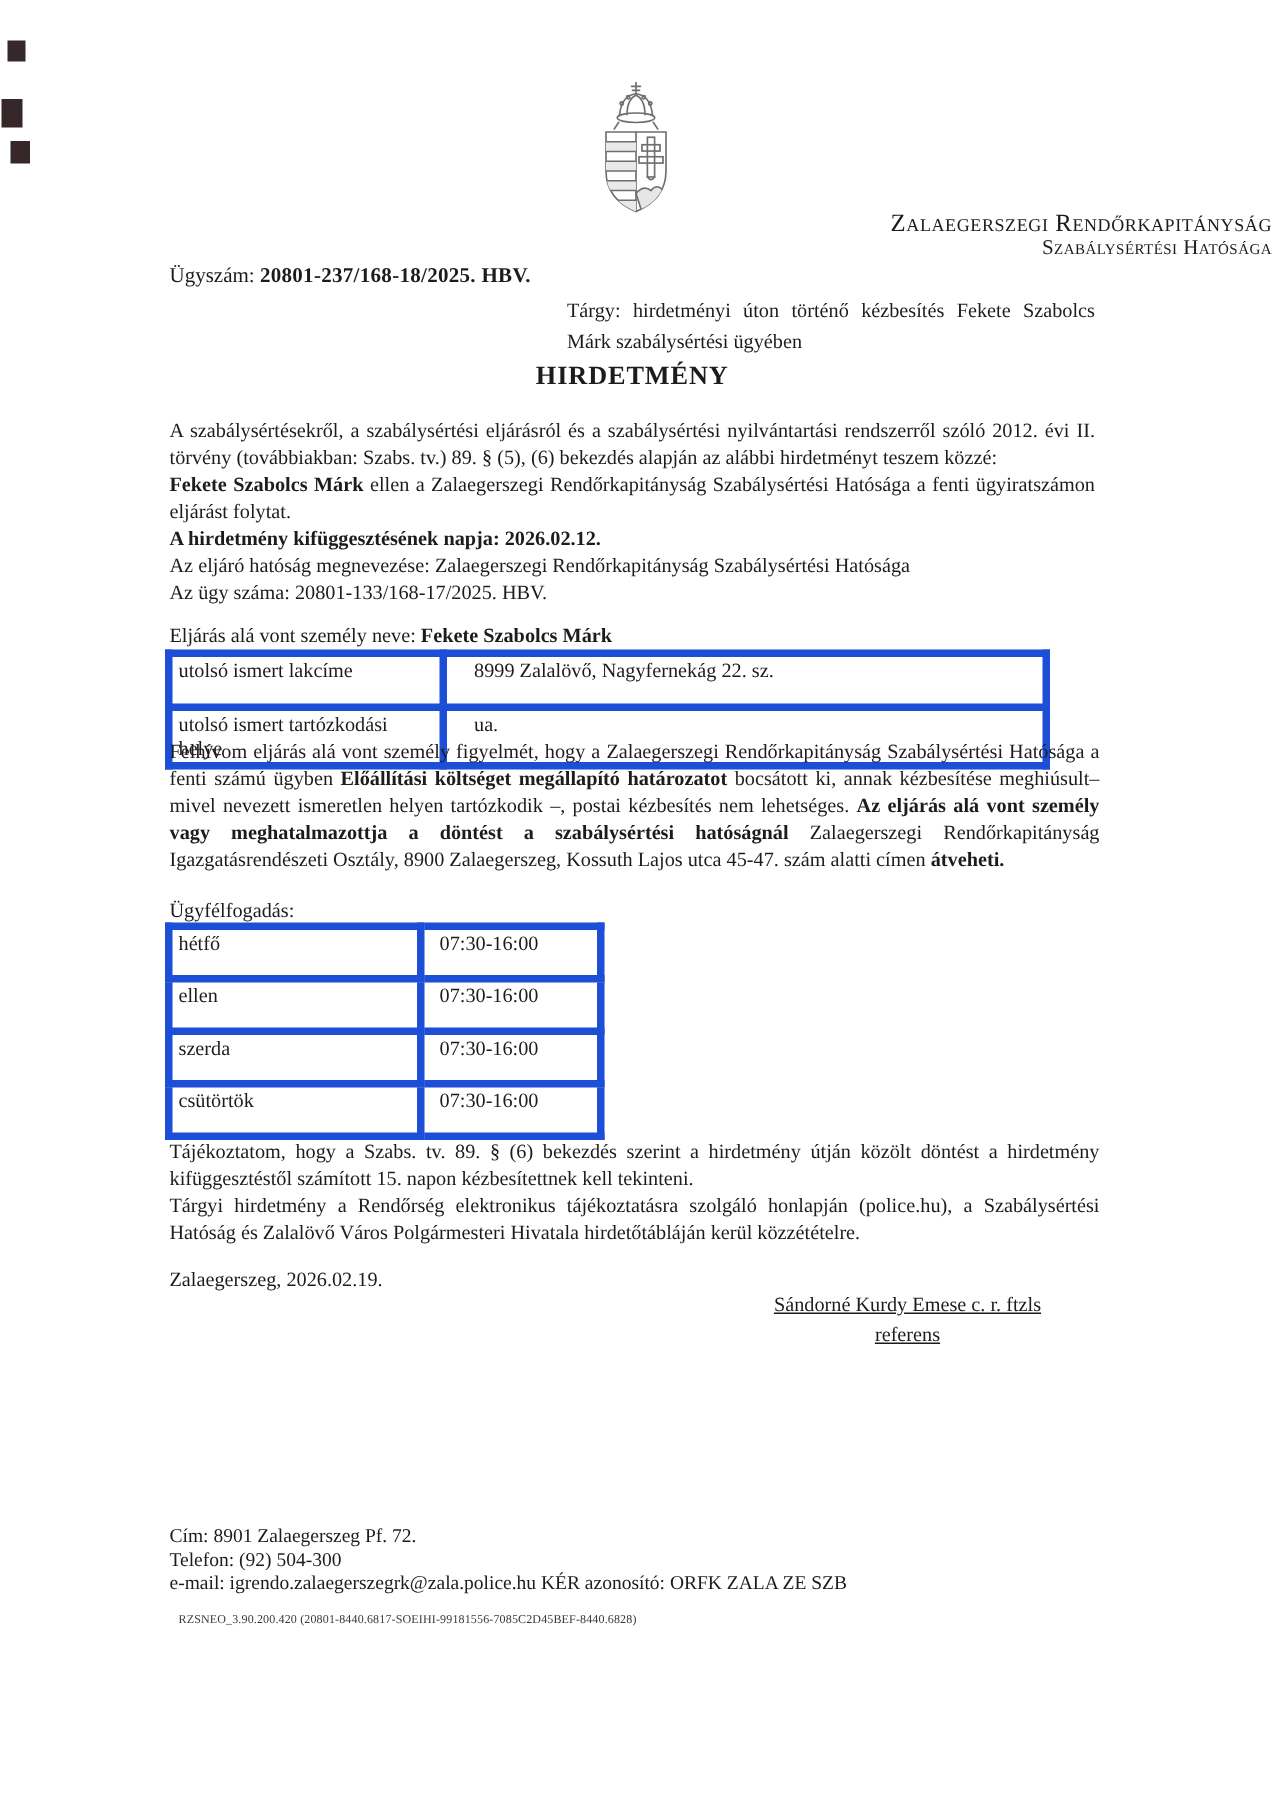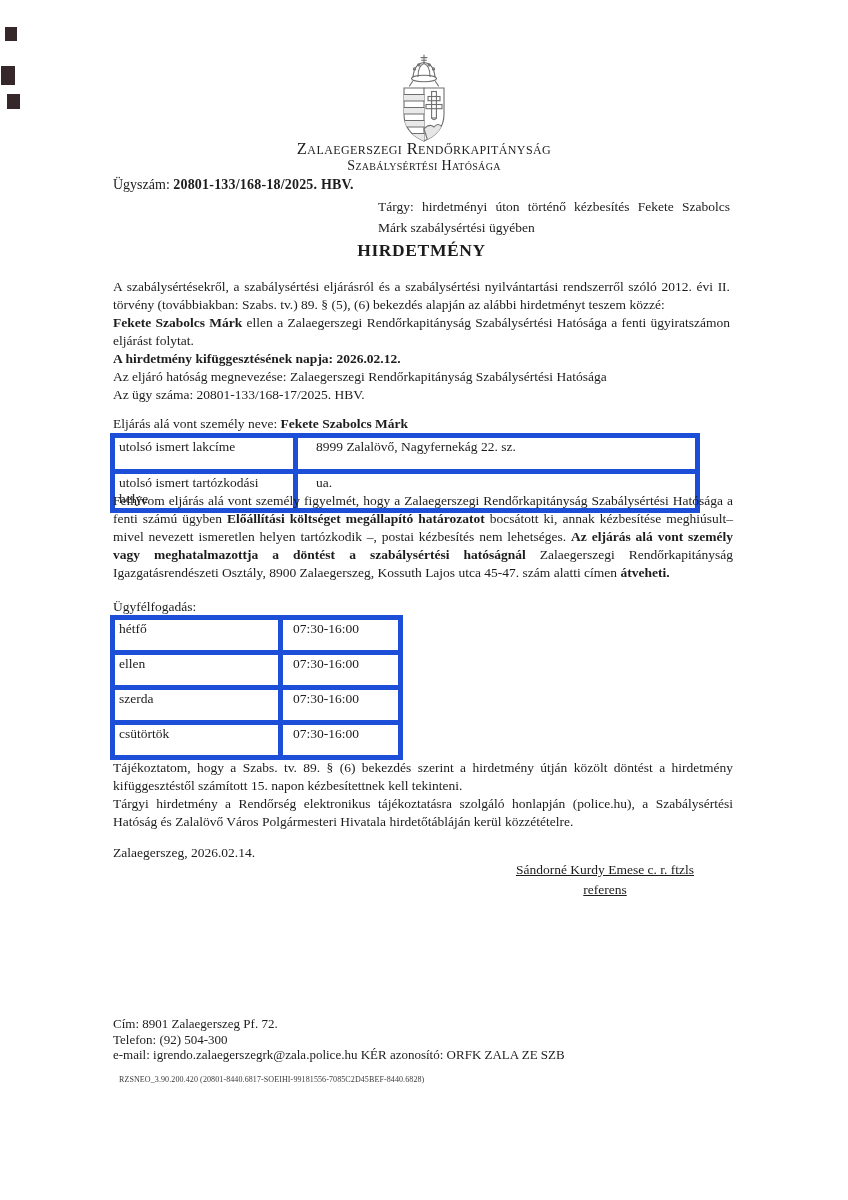--- a/index.html
+++ b/index.html
@@ -12,21 +12,21 @@
     overflow:hidden;
   }
   
   .artifact{position:absolute;background:#201013;opacity:.9;}
   .a1{left:5px;top:27px;width:12px;height:14px;}
   .a2{left:1px;top:66px;width:14px;height:19px;}
   .a3{left:7px;top:94px;width:13px;height:15px;}
 
   .coa{position:absolute;left:388px;top:54px;opacity:.85;}
 
-  .org{position:absolute;left:0;top:140px;width:848px;text-align:center;line-height:17px;}
+  .org{position:absolute;left:0;top:140px;width:848px;text-align:right;line-height:17px;}
   .org1{font-variant:small-caps;font-size:16.5px;letter-spacing:.4px;}
   .org2{font-variant:small-caps;font-size:14px;letter-spacing:.3px;}
 
   .case-line{position:absolute;left:113px;top:177px;font-size:14px;}
   .case-line b{letter-spacing:.2px;}
 
   .subject{position:absolute;left:378px;top:196px;width:352px;font-size:13.5px;line-height:21px;text-align:justify;}
 
   .doc-title{position:absolute;left:113px;top:240px;width:617px;margin:0;text-align:center;font-size:17.5px;font-weight:bold;letter-spacing:.6px;}
 
@@ -101,21 +101,21 @@
     <rect x="40" y="42.5" width="12" height="4.2"></rect>
     <rect x="38" y="50.5" width="16" height="4.2"></rect>
     <path d="M43.6,64 q2.4,3.5 4.8,0"></path>
   </svg>
 
   <div class="org">
     <div class="org1">Zalaegerszegi Rendőrkapitányság</div>
     <div class="org2">Szabálysértési Hatósága</div>
   </div>
 
-  <div class="case-line"><span>Ügyszám: </span><b>20801-133/168-18/2025. HBV.</b></div>
+  <div class="case-line"><span>Ügyszám: </span><b>20801-237/168-18/2025. HBV.</b></div>
 
   <div class="subject">Tárgy: hirdetményi úton történő kézbesítés Fekete Szabolcs Márk szabálysértési ügyében</div>
 
   <h1 class="doc-title">HIRDETMÉNY</h1>
 
   <div class="body1 flow">
     <p>A szabálysértésekről, a szabálysértési eljárásról és a szabálysértési nyilvántartási rendszerről szóló 2012. évi II. törvény (továbbiakban: Szabs. tv.) 89. § (5), (6) bekezdés alapján az alábbi hirdetményt teszem közzé:</p>
     <p><b>Fekete Szabolcs Márk</b><span> ellen a Zalaegerszegi Rendőrkapitányság Szabálysértési Hatósága a fenti ügyiratszámon eljárást folytat.</span></p>
     <p class="bold">A hirdetmény kifüggesztésének napja: 2026.02.12.</p>
     <p>Az eljáró hatóság megnevezése: Zalaegerszegi Rendőrkapitányság Szabálysértési Hatósága</p>
@@ -160,21 +160,21 @@
       <td class="c2">07:30-16:00</td>
     </tr>
   </tbody>
     </table>
 
   <div class="closing flow">
     <p>Tájékoztatom, hogy a Szabs. tv. 89. § (6) bekezdés szerint a hirdetmény útján közölt döntést a hirdetmény kifüggesztéstől számított 15. napon kézbesítettnek kell tekinteni.</p>
     <p>Tárgyi hirdetmény a Rendőrség elektronikus tájékoztatásra szolgáló honlapján (police.hu), a Szabálysértési Hatóság és Zalalövő Város Polgármesteri Hivatala hirdetőtábláján kerül közzétételre.</p>
   </div>
 
-  <div class="dateline">Zalaegerszeg, 2026.02.14.</div>
+  <div class="dateline">Zalaegerszeg, 2026.02.19.</div>
 
   <div class="signature">
     <div>Sándorné Kurdy Emese c. r. ftzls</div>
     <div>referens</div>
   </div>
 
   <div class="footer">
     <div>Cím: 8901 Zalaegerszeg Pf. 72.</div>
     <div>Telefon: (92) 504-300</div>
     <div>e-mail: igrendo.zalaegerszegrk@zala.police.hu KÉR azonosító: ORFK ZALA ZE SZB</div>

